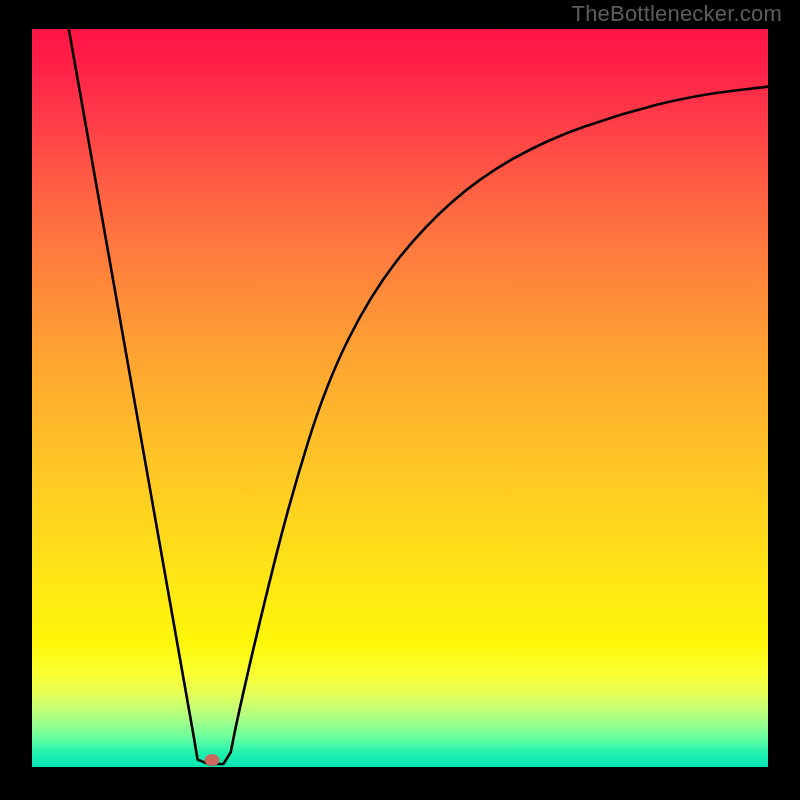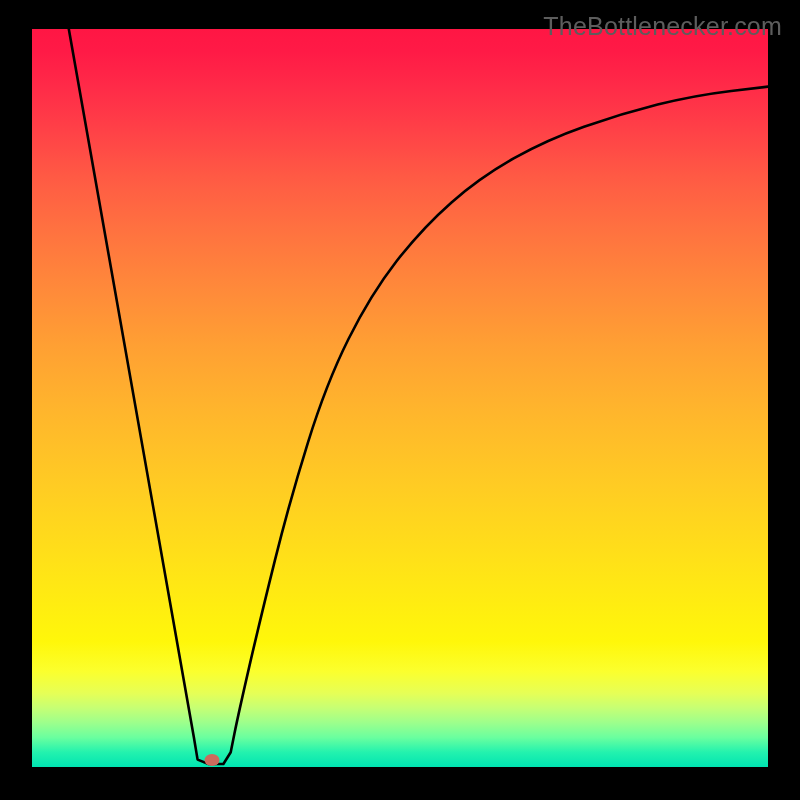--- a/index.html
+++ b/index.html
@@ -54,24 +54,24 @@
   .marker {
     position: absolute;
     width: 15px;
     height: 12px;
     border-radius: 50%;
     background: #cc6b5d;
     transform: translate(-50%, -50%);
   }
   .watermark {
     position: absolute;
-    top: 12px;
+    top: 1px;
     right: 18px;
     color: #5d5d5d;
-    font-size: 25px;
+    font-size: 22px;
     font-weight: 500;
     letter-spacing: 0.2px;
   }
 </style>
 </head>
 <body>
 
 <div class="frame">
   <div class="gradient-bg"></div>
   <svg class="curve-svg" viewBox="0 0 736 738" preserveAspectRatio="none">

